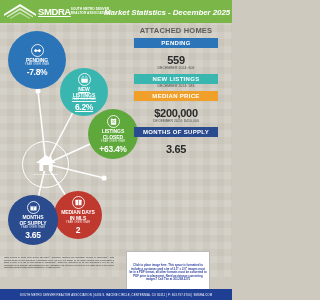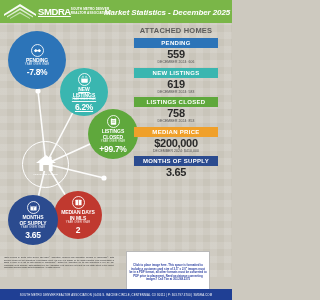--- a/index.html
+++ b/index.html
@@ -105,21 +105,21 @@
     text-align:center; letter-spacing:0.2px; margin-bottom:3px;
   }
   .stat-block { margin-bottom:3.5px; text-align:center; }
   .stat-bar {
     color:#fff; font-size:6px; font-weight:bold;
     padding:2px 0; letter-spacing:0.3px;
     width:84px; margin:0 auto;
   }
   .stat-val {
     font-size:11px; font-weight:bold; color:#2a2a2a;
-    margin-top:0; letter-spacing:-0.3px;
+    margin-top:6px; letter-spacing:-0.3px;
   }
   .stat-prev { font-size:3.4px; color:#4a4a4a; margin-top:0px; letter-spacing:0.1px; }
 
   
   .disclaimer {
     position:absolute; left:4px; top:233px; width:110px;
     font-size:1.9px; color:#2e2e2e; line-height:2.6px;
     text-align:justify;
   }
 
@@ -231,21 +231,21 @@
       <div class="b-icon">
         <svg width="9" height="9" viewBox="0 0 10 10">
           <rect x="2" y="1.6" width="6" height="7" rx="0.6" fill="#fff"></rect>
           <rect x="3.6" y="0.8" width="2.8" height="1.4" rx="0.4" fill="#5fa83c"></rect>
           <rect x="3.2" y="4" width="3.6" height="0.6" fill="#5fa83c"></rect>
           <rect x="3.2" y="5.4" width="3.6" height="0.6" fill="#5fa83c"></rect>
         </svg>
       </div>
       <div class="b-label">LISTINGS<br>CLOSED</div>
       <div class="b-sub">YEAR OVER YEAR</div>
-      <div class="b-val">+99.7%</div>
+      <div class="b-val">+63.4%</div>
     </div>
 
 
     <div class="bubble bub-dim">
       <div class="b-icon">
         <svg width="9" height="9" viewBox="0 0 10 10">
           <rect x="1.6" y="2" width="6.8" height="6" rx="0.6" fill="#fff"></rect>
           <rect x="4.7" y="2" width="0.6" height="6" fill="#c0392f"></rect>
         </svg>
       </div>
@@ -272,29 +272,23 @@
     <div class="stats-title">ATTACHED HOMES</div>
 
     <div class="stat-block">
       <div class="stat-bar" style="background:#2c74b8">PENDING</div>
       <div class="stat-val">559</div>
       <div class="stat-prev">DECEMBER 2024: 606</div>
     </div>
 
     <div class="stat-block">
       <div class="stat-bar" style="background:#3ab6b0">NEW LISTINGS</div>
-      <div class="stat-val">619</div>
       <div class="stat-prev">DECEMBER 2024: 583</div>
     </div>
 
-    <div class="stat-block">
-      <div class="stat-bar" style="background:#5fa83c">LISTINGS CLOSED</div>
-      <div class="stat-val">758</div>
-      <div class="stat-prev">DECEMBER 2024: 853</div>
-    </div>
 
     <div class="stat-block">
       <div class="stat-bar" style="background:#f0a02a">MEDIAN PRICE</div>
       <div class="stat-val">$200,000</div>
       <div class="stat-prev">DECEMBER 2024: $410,000</div>
     </div>
 
 
     <div class="stat-block">
       <div class="stat-bar" style="background:#2b4b8f">MONTHS OF SUPPLY</div>

